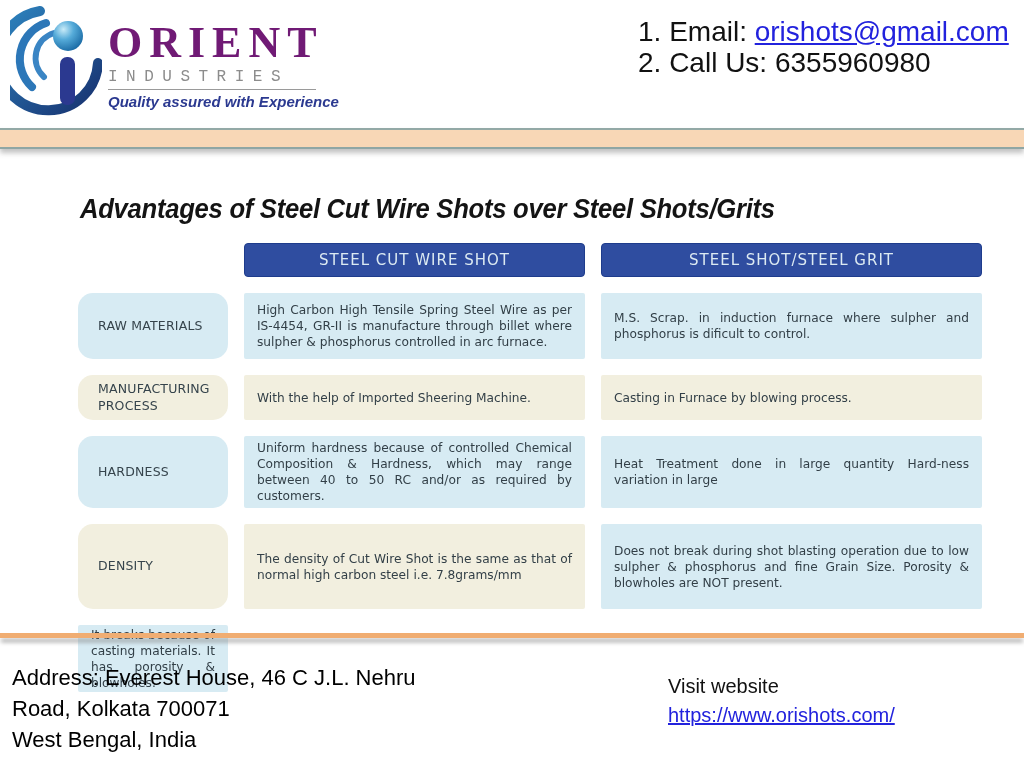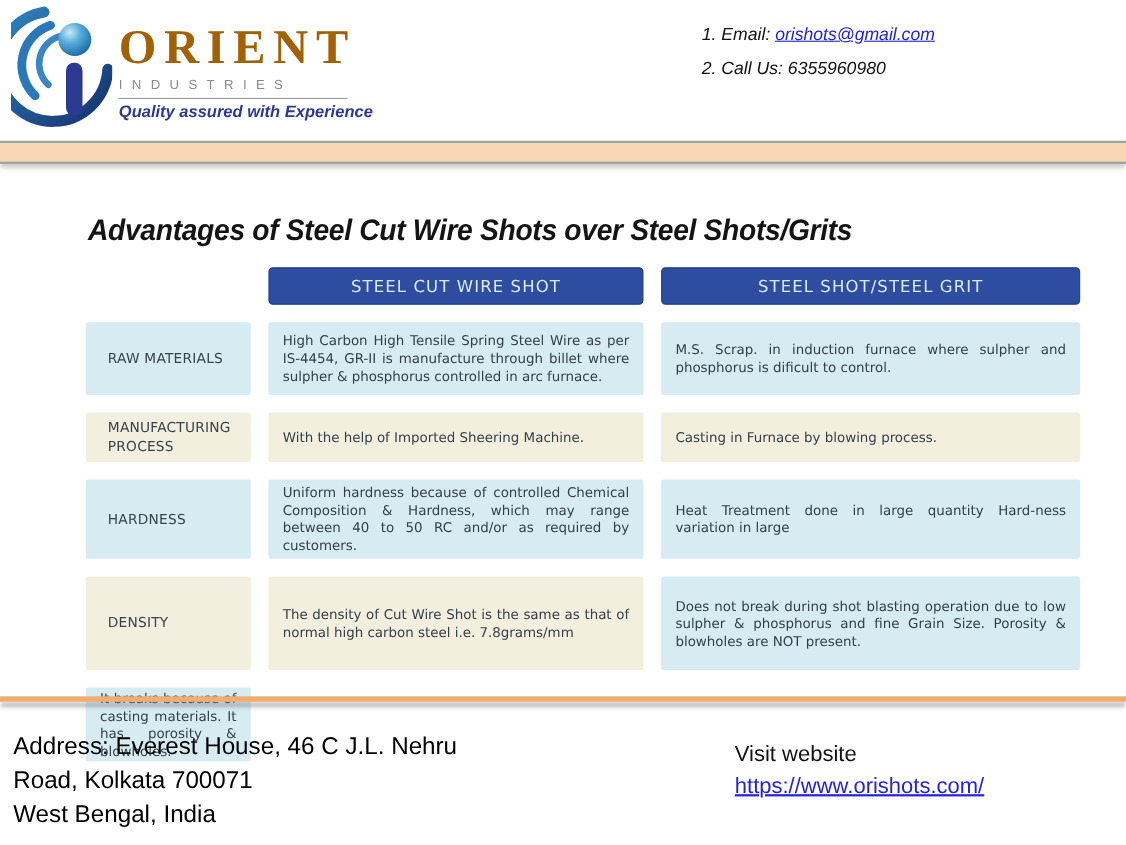--- a/index.html
+++ b/index.html
@@ -6,32 +6,32 @@
   body{
     width:1024px;height:768px;position:relative;overflow:hidden;
     background:#ffffff;font-family:"Liberation Sans",sans-serif;
   }
   
   .logo{position:absolute;left:10px;top:5px;display:flex;align-items:flex-start;}
   .logo-icon{width:92px;height:112px;}
   .logo-text{margin-left:6px;padding-top:16px;}
   .brand-name{
     font-family:"Liberation Serif",serif;font-weight:bold;font-size:44px;
-    color:#a16207;letter-spacing:7px;line-height:44px;
+    color:#701a75;letter-spacing:7px;line-height:44px;
   }
   .brand-sub{
-    font-family:Liberation Sans, sans-serif;font-size:12px;color:#8C8C8C;
+    font-family:Liberation Mono, monospace;font-size:16px;color:#8C8C8C;
     letter-spacing:8.5px;margin-top:4px;line-height:16px;
   }
   .brand-rule{width:208px;border-top:1.5px solid #9A9A9A;margin-top:4px;}
   .brand-tagline{
     font-style:italic;font-weight:600;font-size:15px;color:#2B3990;margin-top:3px;
   }
   
-  .contact{position:absolute;left:638px;top:16px;font-size:16px;color:#111;line-height:31px;font-style:italic;}
+  .contact{position:absolute;left:638px;top:16px;font-size:28px;color:#111;line-height:31px;}
   .contact a,.link{color:var(--link-blue,#2222DD);text-decoration:underline;cursor:pointer;}
   
   .topbar{
     position:absolute;left:0;top:128px;width:1024px;height:17px;
     background:var(--bar-peach,#F8D7B6);
     border-top:2px solid #93A9A6;border-bottom:2px solid #8FA6A4;
     box-shadow:0 4px 5px rgba(120,120,120,0.45);
   }
   
   .slide-title{
@@ -53,21 +53,21 @@
   .cell{display:flex;align-items:center;border-radius:2px;}
   .hdr-empty{background:transparent;}
   .hdr{
     background:var(--header-blue,#2F4DA0);
     border:1px solid #1E3C8C;border-radius:4px;
     color:#DCEAF2;font-size:15px;letter-spacing:1px;
     justify-content:center;
   }
   .lbl{
     padding:2px 8px 2px 20px;font-size:12.5px;color:#36444C;
-    line-height:1.35;letter-spacing:0.2px;
+    line-height:1.35;letter-spacing:0.2px;border-radius:15px;
   }
   .body-cell{
     padding:2px 13px;font-size:12.2px;color:#323F47;line-height:16px;
   }
   .body-cell p{margin:0;text-align:justify;width:100%;}
   .bgA{background:var(--row-blue,#D7EBF3);}
   .bgB{background:var(--row-cream,#F2EFDF);}
   
   .bottomline{
     position:absolute;left:0;top:633px;width:1024px;height:5px;

